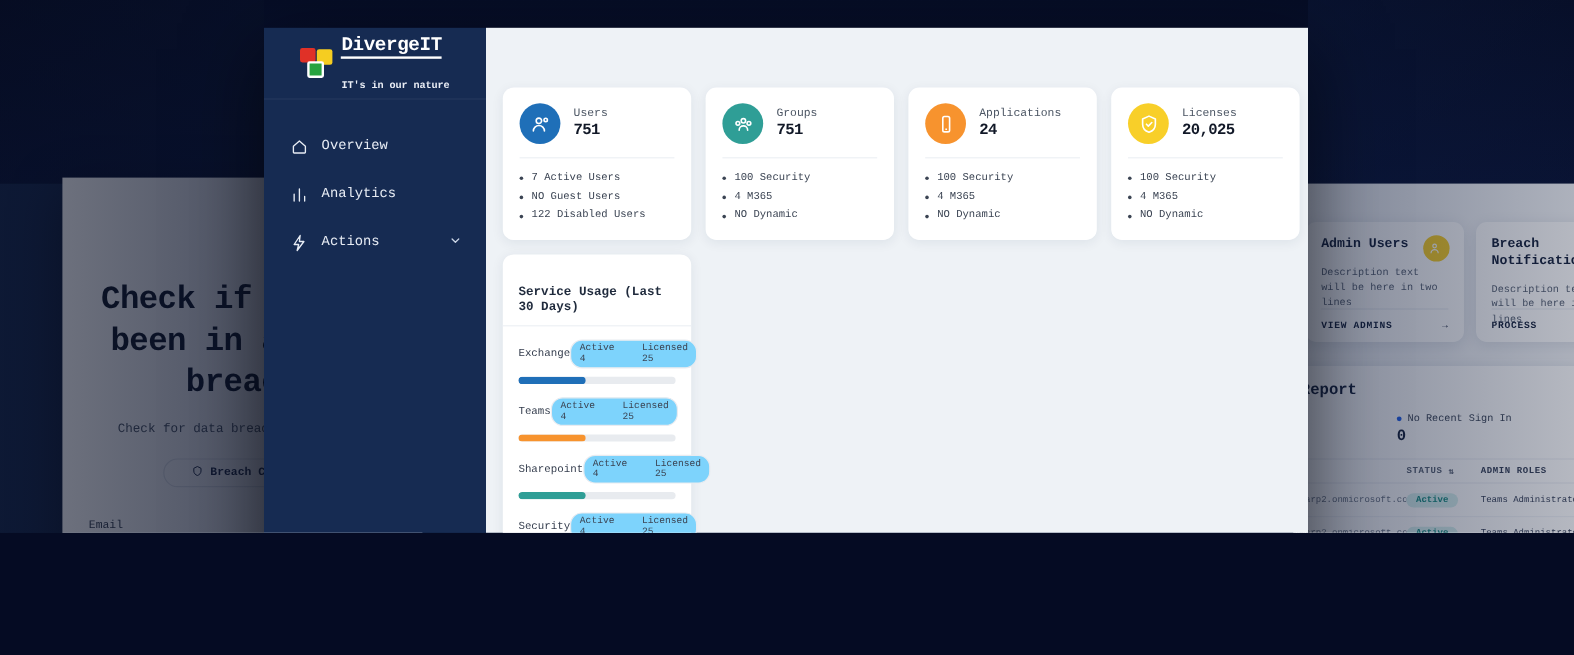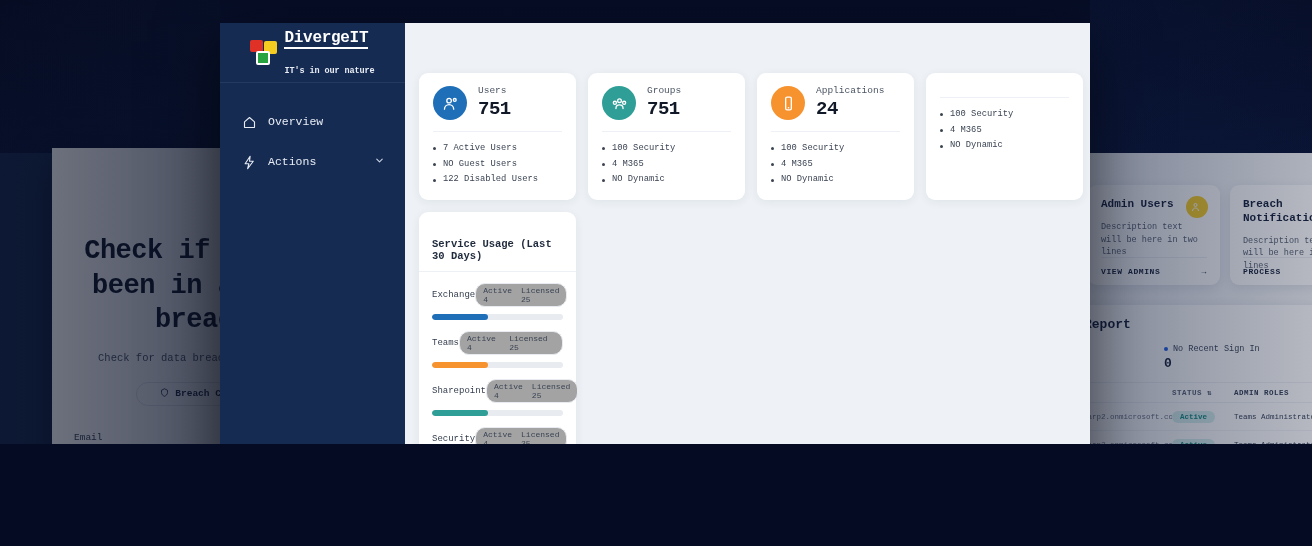--- a/index.html
+++ b/index.html
@@ -184,42 +184,42 @@
     width: 157px; background: #fff; border-radius: 9px;
     box-shadow: 0 2px 10px rgba(18,38,77,.07);
     padding: 13px 14px 12px 14px;
   }
   .sc-top { display: flex; align-items: center; gap: 11px; }
   .sc-icon {
     width: 34px; height: 34px; border-radius: 50%; flex: 0 0 34px;
     display: flex; align-items: center; justify-content: center;
   }
   .sc-label { font-size: 9.5px; color: #4b5563; line-height: 1.1; }
-  .sc-value { font-size: 19px; font-weight: 800; color: #111827; letter-spacing: -.5px; margin-top: 1px; }
+  .sc-value { font-size: 13px; font-weight: 800; color: #111827; letter-spacing: -.5px; margin-top: 1px; }
   .sc-hr { height: 1px; background: #edf0f4; margin: 11px 0 9px; }
   .sc-list { list-style: none; }
   .sc-list li {
     font-size: 8.8px; color: #3b4453; line-height: 1.78;
     display: flex; align-items: center; gap: 7px;
   }
   .sc-bullet { width: 3px; height: 3px; border-radius: 50%; background: #3b4453; flex: 0 0 3px; }
 
   .usage-card {
     margin-top: 12px; width: 157px; background: #fff; border-radius: 9px;
     box-shadow: 0 2px 10px rgba(18,38,77,.07);
     padding: 26px 0 13px 0;
   }
   .uc-title { font-size: 10.5px; font-weight: 600; color: #1f2a3c; padding: 0 13px 9px; }
   .uc-hr { height: 1px; background: #edf0f4; }
   .uc-row { padding: 11px 13px 0 13px; }
   .uc-meta { display: flex; align-items: center; justify-content: space-between; }
   .uc-name { font-size: 9px; color: #343d4d; }
   .uc-pill {
     border: 1px solid #e8ebf0; border-radius: 10px; padding: 2px 7px;
-    display: flex; gap: 9px; font-size: 8px; color: #3b4453; background: #a3a3a3;
+    display: flex; gap: 23px; font-size: 8px; color: #3b4453; background: #7dd3fc;
   }
   .uc-bar { margin-top: 7px; height: 6px; border-radius: 3px; background: #e8ebef; overflow: hidden; }
   .uc-fill { height: 100%; border-radius: 3px; }
 </style>
 </head>
 <body>
 
 <div id="stage">
 
   <div class="bg-deep"></div>
@@ -362,20 +362,28 @@
       </div>
 
       <div class="sb-nav">
         <div class="sb-item">
           <span>
             <svg width="15" height="15" viewBox="0 0 24 24" fill="none" stroke="#e7ecf4" stroke-width="1.8" stroke-linejoin="round">
               <path d="M4 11l8-7 8 7v8a1 1 0 01-1 1H5a1 1 0 01-1-1z"></path>
             </svg>
           </span>
           <span>Overview</span>
+        </div>
+        <div class="sb-item">
+          <span>
+            <svg width="15" height="15" viewBox="0 0 24 24" fill="none" stroke="#e7ecf4" stroke-width="1.8" stroke-linecap="round">
+              <path d="M5 20V11M12 20V4M19 20v-6"></path>
+            </svg>
+          </span>
+          <span>Analytics</span>
         </div>
         <div class="sb-item">
           <span>
             <svg width="15" height="15" viewBox="0 0 24 24" fill="none" stroke="#e7ecf4" stroke-width="1.8" stroke-linejoin="round">
               <path d="M13 2L5 14h6l-2 8 9-12h-6z"></path>
             </svg>
           </span>
           <span>Actions</span>
           <span class="sb-chev">
             <svg width="11" height="11" viewBox="0 0 24 24" fill="none" stroke="#c9d3e4" stroke-width="2.4" stroke-linecap="round" stroke-linejoin="round">
@@ -472,20 +480,32 @@
                 <span class="sc-bullet"></span>
                 <span>4 M365</span>
               </li>
               <li>
                 <span class="sc-bullet"></span>
                 <span>NO Dynamic</span>
               </li>
             </ul>
           </div>
           <div class="stat-card">
+            <div class="sc-top">
+              <div class="sc-icon" style="background:#f8cf29">
+                <svg width="17" height="17" viewBox="0 0 24 24" fill="none" stroke="#fff" stroke-width="1.9" stroke-linejoin="round" stroke-linecap="round">
+                  <path d="M12 2.5l7.5 3.5v6c0 4.7-3.2 8-7.5 9.5C7.7 20 4.5 16.7 4.5 12V6z"></path>
+                  <path d="M9 12l2.2 2.2L15.3 10"></path>
+                </svg>
+              </div>
+              <div>
+                <div class="sc-label">Licenses</div>
+                <div class="sc-value">20,025</div>
+              </div>
+            </div>
             <div class="sc-hr"></div>
             <ul class="sc-list">
               <li>
                 <span class="sc-bullet"></span>
                 <span>100 Security</span>
               </li>
               <li>
                 <span class="sc-bullet"></span>
                 <span>4 M365</span>
               </li>

